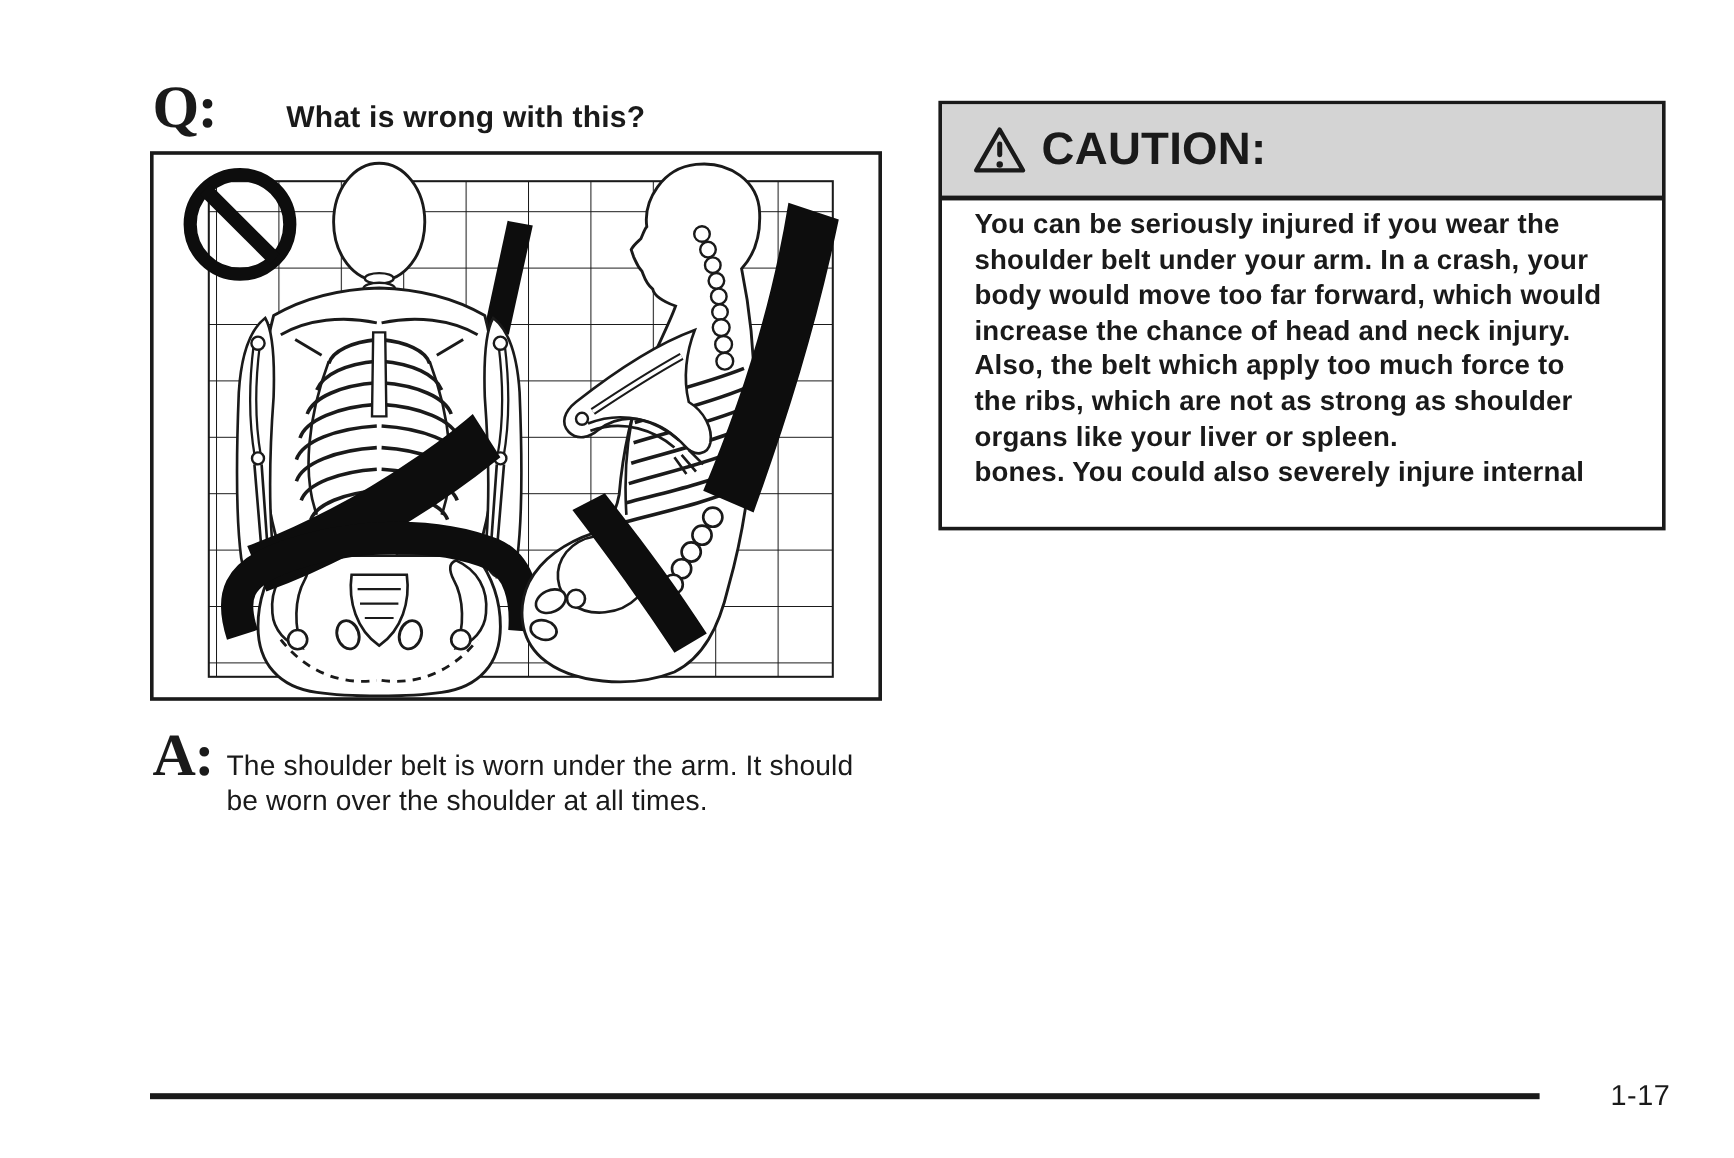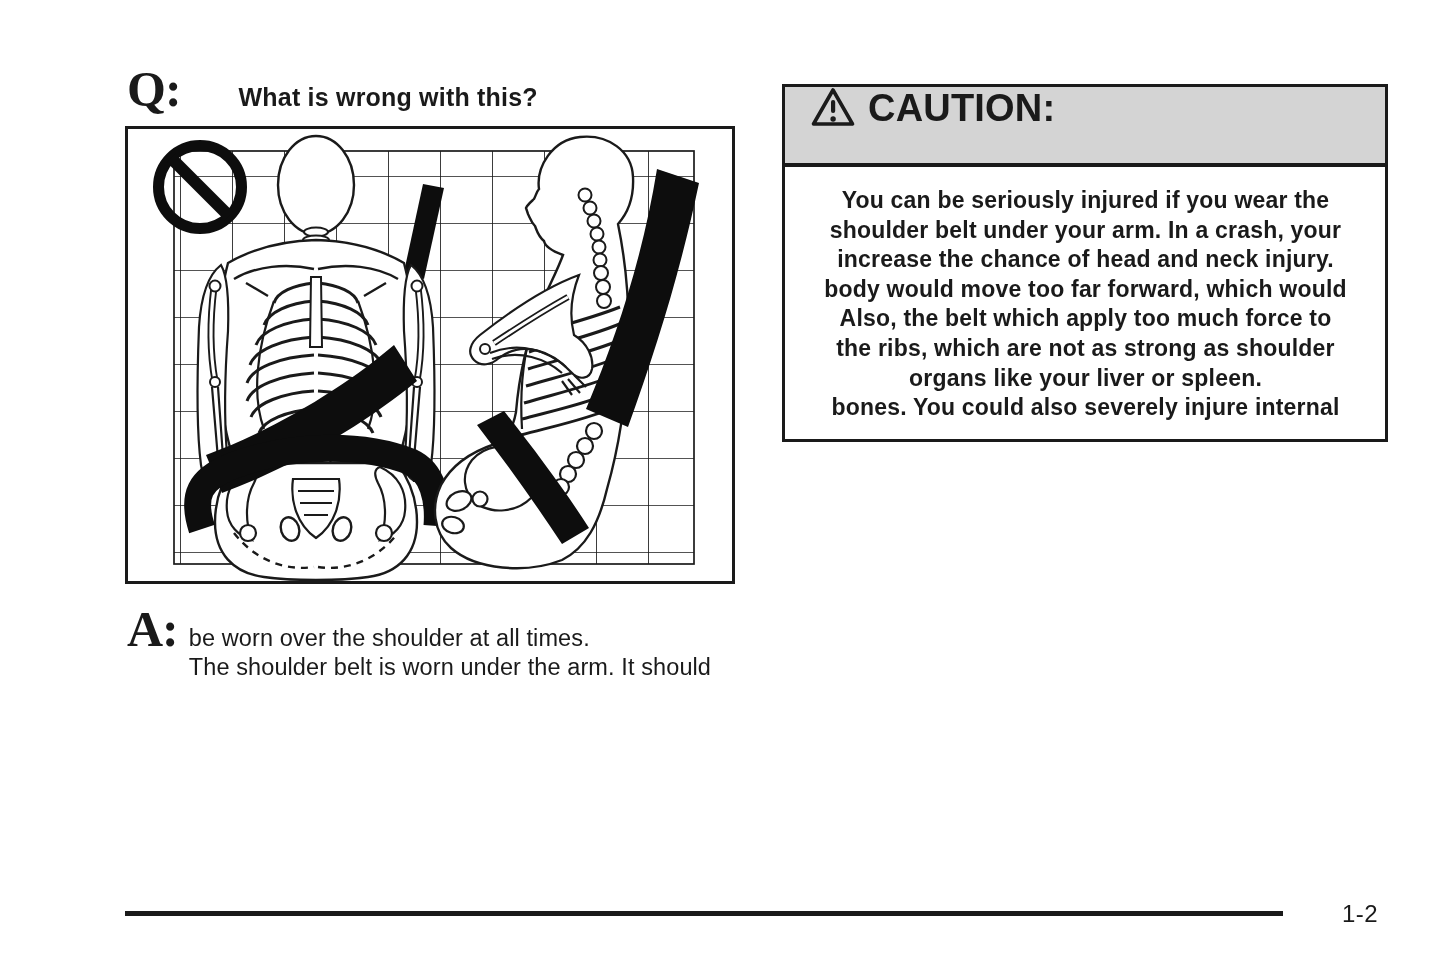--- a/index.html
+++ b/index.html
@@ -49,33 +49,32 @@
     left: 782px; top: 84px;
     width: 606px; height: 358px;
     border: 3px solid #1a1a1a;
     background: #ffffff;
   }
   .caution-header {
     height: 80px;
     background: #d4d4d4;
     border-bottom: 4px solid #1a1a1a;
     display: flex;
-    align-items: flex-start;
+    align-items: center;
     padding-left: 26px;
     gap: 13px;
   }
   .warning-icon svg { display: block; }
   .caution-title {
     font-weight: bold;
     font-size: 38px;
     letter-spacing: 0.2px;
   }
   .caution-body {
-    padding: 19px 26px 0 27px;
-    text-align: center;
+    padding: 5px 26px 0 27px;
   }
   .caution-line {
     font-weight: bold;
     font-size: 23px;
     line-height: 29.6px;
     letter-spacing: 0.2px;
     white-space: nowrap;
   }
   
   .answer {
@@ -255,33 +254,33 @@
           <path d="M 22 3 L 41.5 37 L 2.5 37 Z" fill="none" stroke="#1a1a1a" stroke-width="3.6" stroke-linejoin="round"></path>
           <rect x="20" y="13" width="4.2" height="13" rx="2" fill="#1a1a1a"></rect>
           <circle cx="22.1" cy="32" r="2.7" fill="#1a1a1a"></circle>
         </svg>
       </span>
       <span class="caution-title">CAUTION:</span>
     </div>
     <div class="caution-body">
       <div class="caution-line">You can be seriously injured if you wear the</div>
       <div class="caution-line">shoulder belt under your arm. In a crash, your</div>
+      <div class="caution-line">body would move too far forward, which would</div>
       <div class="caution-line">increase the chance of head and neck injury.</div>
-      <div class="caution-line">body would move too far forward, which would</div>
       <div class="caution-line">Also, the belt which apply too much force to</div>
       <div class="caution-line">the ribs, which are not as strong as shoulder</div>
       <div class="caution-line">organs like your liver or spleen.</div>
       <div class="caution-line">bones. You could also severely injure internal</div>
     </div>
   </div>
 
   <div class="answer">
     <span class="qa-prefix">A:</span>
     <span class="answer-lines">
+      <div class="answer-line">The shoulder belt is worn under the arm. It should</div>
       <div class="answer-line">be worn over the shoulder at all times.</div>
-      <div class="answer-line">The shoulder belt is worn under the arm. It should</div>
     </span>
   </div>
 
   <div class="page-rule"></div>
-  <div class="page-number">1-2</div>
+  <div class="page-number">1-17</div>
 
 </div>
 
 </body></html>

